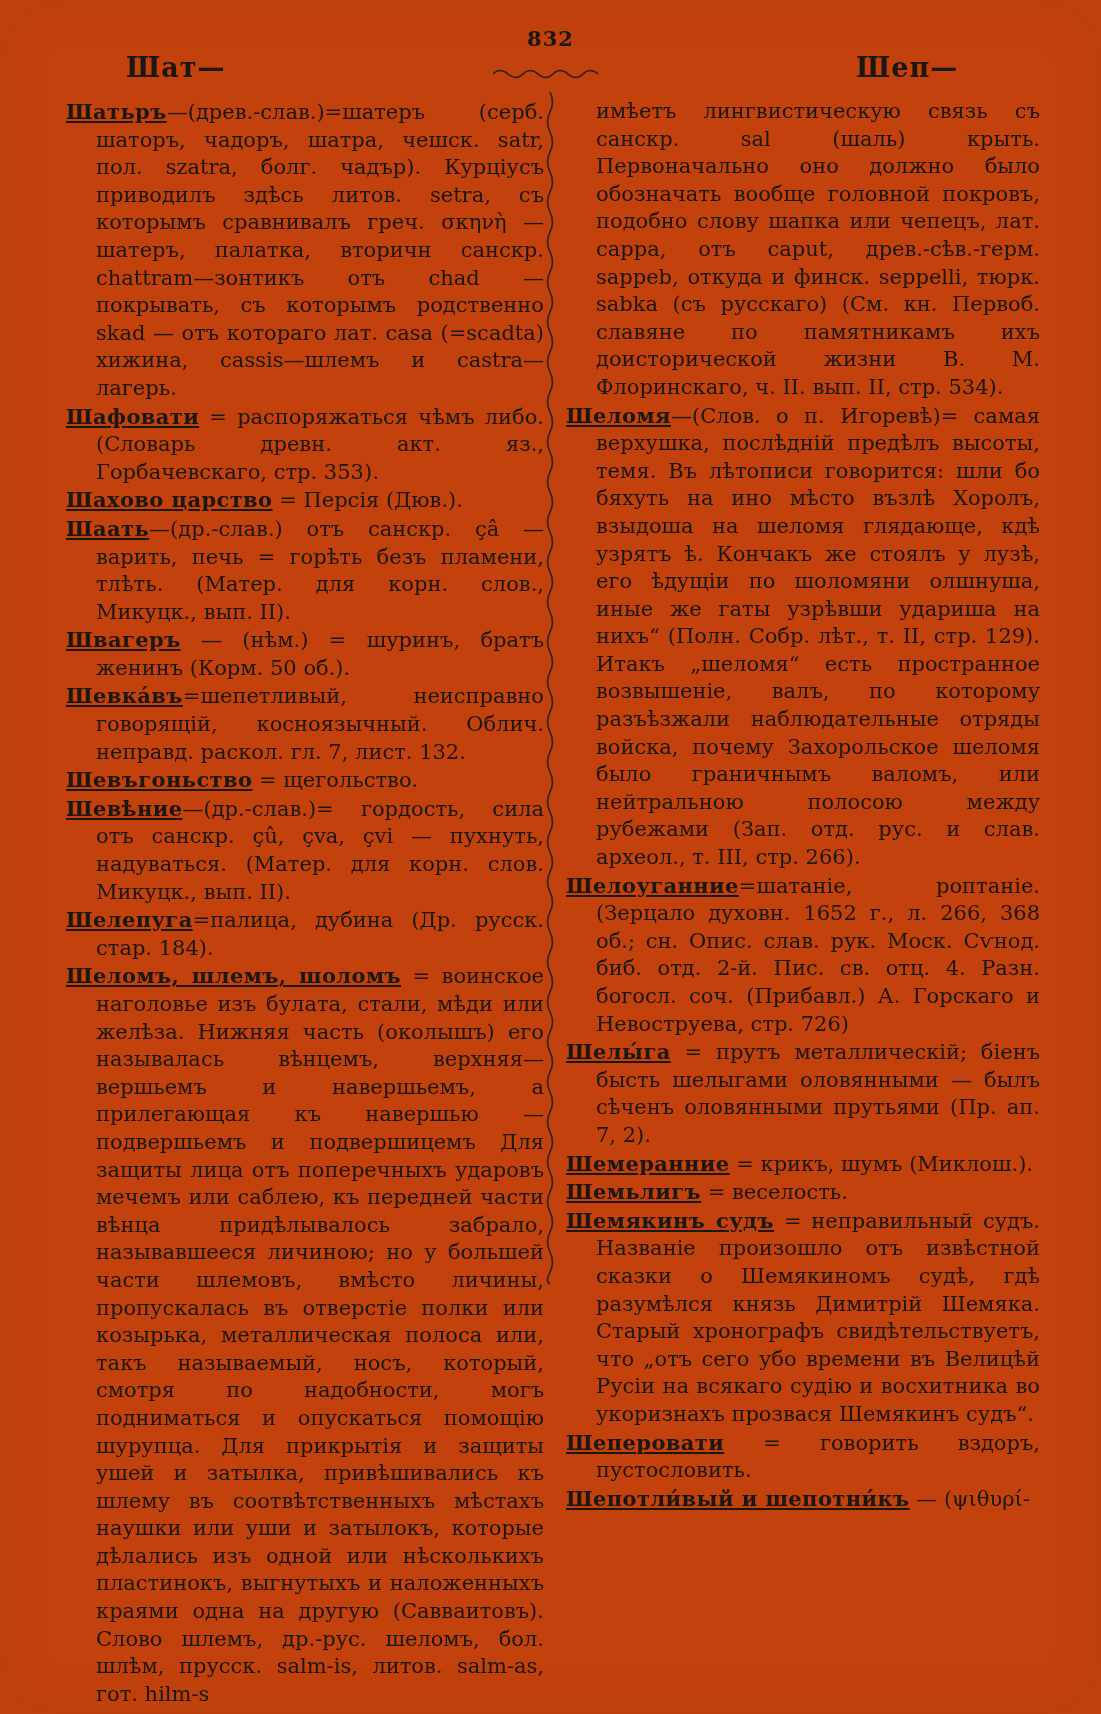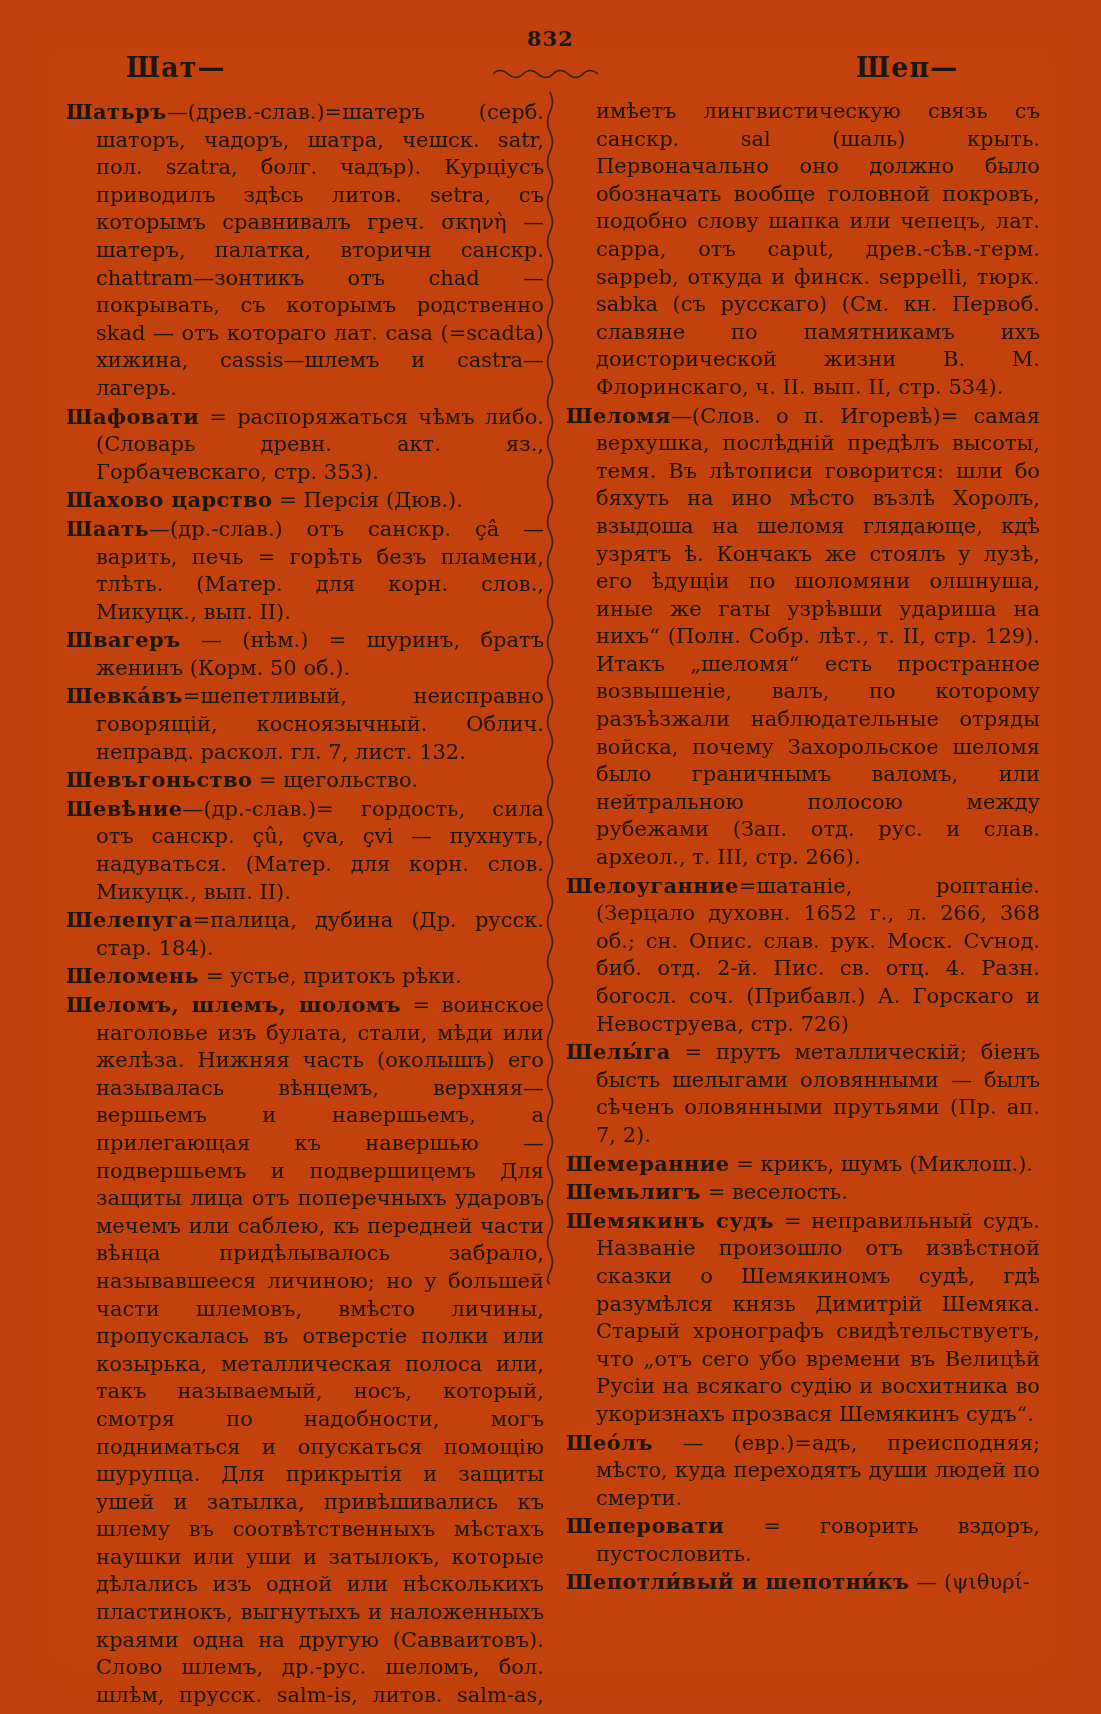--- a/index.html
+++ b/index.html
@@ -53,20 +53,21 @@
     margin: 0;
     padding-left: 30px;
     text-indent: -30px;
   }
   .entry.cont {
     text-indent: 0;
   }
   .hw {
     font-weight: bold;
     letter-spacing: 0.4px;
+    text-decoration: underline;
   }
   .divider {
     position: absolute;
     left: 543px;
     top: 92px;
     width: 14px;
     height: 1572px;
   }
 </style>
 </head>
@@ -90,30 +91,28 @@
   <div class="col left">
     <p class="entry"><span class="hw">Шатьръ</span><span>—(древ.-слав.)=шатеръ (серб. шаторъ, чадоръ, шатра, чешск. satr, пол. szatra, болг. чадър). Курціусъ приводилъ здѣсь литов. setra, съ которымъ сравнивалъ греч. σκηνὴ — шатеръ, палатка, вторичн санскр. chattram—зонтикъ отъ chad — покрывать, съ которымъ родственно skad — отъ котораго лат. casa (=scadta) хижина, cassis—шлемъ и castra—лагерь.</span></p>
     <p class="entry"><span class="hw">Шафовати</span><span> = распоряжаться чѣмъ либо. (Словарь древн. акт. яз., Горбачевскаго, стр. 353).</span></p>
     <p class="entry"><span class="hw">Шахово царство</span><span> = Персія (Дюв.).</span></p>
     <p class="entry"><span class="hw">Шаать</span><span>—(др.-слав.) отъ санскр. çâ — варить, печь = горѣть безъ пламени, тлѣть. (Матер. для корн. слов., Микуцк., вып. II).</span></p>
     <p class="entry"><span class="hw">Швагеръ</span><span> — (нѣм.) = шуринъ, братъ женинъ (Корм. 50 об.).</span></p>
     <p class="entry"><span class="hw">Шевка́въ</span><span>=шепетливый, неисправно говорящій, косноязычный. Облич. неправд. раскол. гл. 7, лист. 132.</span></p>
     <p class="entry"><span class="hw">Шевъгоньство</span><span> = щегольство.</span></p>
     <p class="entry"><span class="hw">Шевѣние</span><span>—(др.-слав.)= гордость, сила отъ санскр. çû, çva, çvi — пухнуть, надуваться. (Матер. для корн. слов. Микуцк., вып. II).</span></p>
     <p class="entry"><span class="hw">Шелепуга</span><span>=палица, дубина (Др. русск. стар. 184).</span></p>
-    <p class="entry"><span class="hw">Шеломень</span><span> = устье, притокъ рѣки.</span></p>
     <p class="entry"><span class="hw">Шеломъ, шлемъ, шоломъ</span><span> = воинское наголовье изъ булата, стали, мѣди или желѣза. Нижняя часть (околышъ) его называлась вѣнцемъ, верхняя—вершьемъ и навершьемъ, а прилегающая къ навершью — подвершьемъ и подвершицемъ Для защиты лица отъ поперечныхъ ударовъ мечемъ или саблею, къ передней части вѣнца придѣлывалось забрало, называвшееся личиною; но у большей части шлемовъ, вмѣсто личины, пропускалась въ отверстіе полки или козырька, металлическая полоса или, такъ называемый, носъ, который, смотря по надобности, могъ подниматься и опускаться помощію шурупца. Для прикрытія и защиты ушей и затылка, привѣшивались къ шлему въ соотвѣтственныхъ мѣстахъ наушки или уши и затылокъ, которые дѣлались изъ одной или нѣсколькихъ пластинокъ, выгнутыхъ и наложенныхъ краями одна на другую (Савваитовъ). Слово шлемъ, др.-рус. шеломъ, бол. шлѣм, прусск. salm-is, литов. salm-as, гот. hilm-s</span></p>
   </div>
 
   <div class="col right">
     <p class="entry cont">имѣетъ лингвистическую связь съ санскр. sal (шаль) крыть. Первоначально оно должно было обозначать вообще головной покровъ, подобно слову шапка или чепецъ, лат. cappa, отъ caput, древ.-сѣв.-герм. sappeb, откуда и финск. seppelli, тюрк. sabka (съ русскаго) (См. кн. Первоб. славяне по памятникамъ ихъ доисторической жизни В. М. Флоринскаго, ч. II. вып. II, стр. 534).</p>
     <p class="entry"><span class="hw">Шеломя</span><span>—(Слов. о п. Игоревѣ)= самая верхушка, послѣдній предѣлъ высоты, темя. Въ лѣтописи говорится: шли бо бяхуть на ино мѣсто възлѣ Хоролъ, взыдоша на шеломя глядающе, кдѣ узрятъ ѣ. Кончакъ же стоялъ у лузѣ, его ѣдущіи по шоломяни олшнуша, иные же гаты узрѣвши удариша на нихъ“ (Полн. Собр. лѣт., т. II, стр. 129). Итакъ „шеломя“ есть пространное возвышеніе, валъ, по которому разъѣзжали наблюдательные отряды войска, почему Захорольское шеломя было граничнымъ валомъ, или нейтральною полосою между рубежами (Зап. отд. рус. и слав. археол., т. III, стр. 266).</span></p>
     <p class="entry"><span class="hw">Шелоуганние</span><span>=шатаніе, роптаніе. (Зерцало духовн. 1652 г., л. 266, 368 об.; сн. Опис. слав. рук. Моск. Сѵнод. биб. отд. 2-й. Пис. св. отц. 4. Разн. богосл. соч. (Прибавл.) А. Горскаго и Невоструева, стр. 726)</span></p>
     <p class="entry"><span class="hw">Шелы́га</span><span> = прутъ металлическій; біенъ бысть шелыгами оловянными — былъ сѣченъ оловянными прутьями (Пр. ап. 7, 2).</span></p>
     <p class="entry"><span class="hw">Шемеранние</span><span> = крикъ, шумъ (Миклош.).</span></p>
     <p class="entry"><span class="hw">Шемьлигъ</span><span> = веселость.</span></p>
     <p class="entry"><span class="hw">Шемякинъ судъ</span><span> = неправильный судъ. Названіе произошло отъ извѣстной сказки о Шемякиномъ судѣ, гдѣ разумѣлся князь Димитрій Шемяка. Старый хронографъ свидѣтельствуетъ, что „отъ сего убо времени въ Велицѣй Русіи на всякаго судію и восхитника во укоризнахъ прозвася Шемякинъ судъ“.</span></p>
-    <p class="entry"><span class="hw">Шео́лъ</span><span> — (евр.)=адъ, преисподняя; мѣсто, куда переходятъ души людей по смерти.</span></p>
     <p class="entry"><span class="hw">Шеперовати</span><span> = говорить вздоръ, пустословить.</span></p>
     <p class="entry"><span class="hw">Шепотли́вый и шепотни́къ</span><span> — (ψιθυρί-</span></p>
   </div>
 
 </div>
 
 </body></html>

